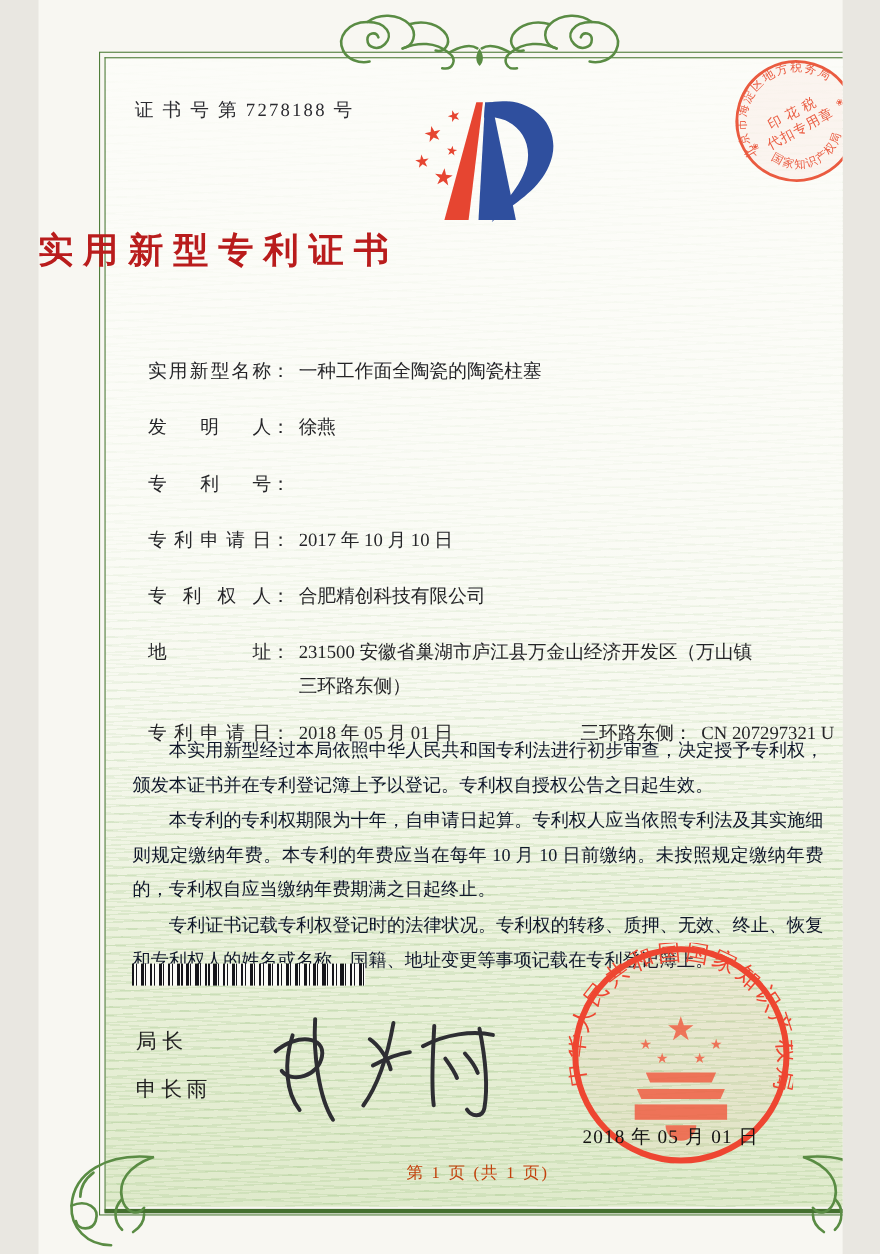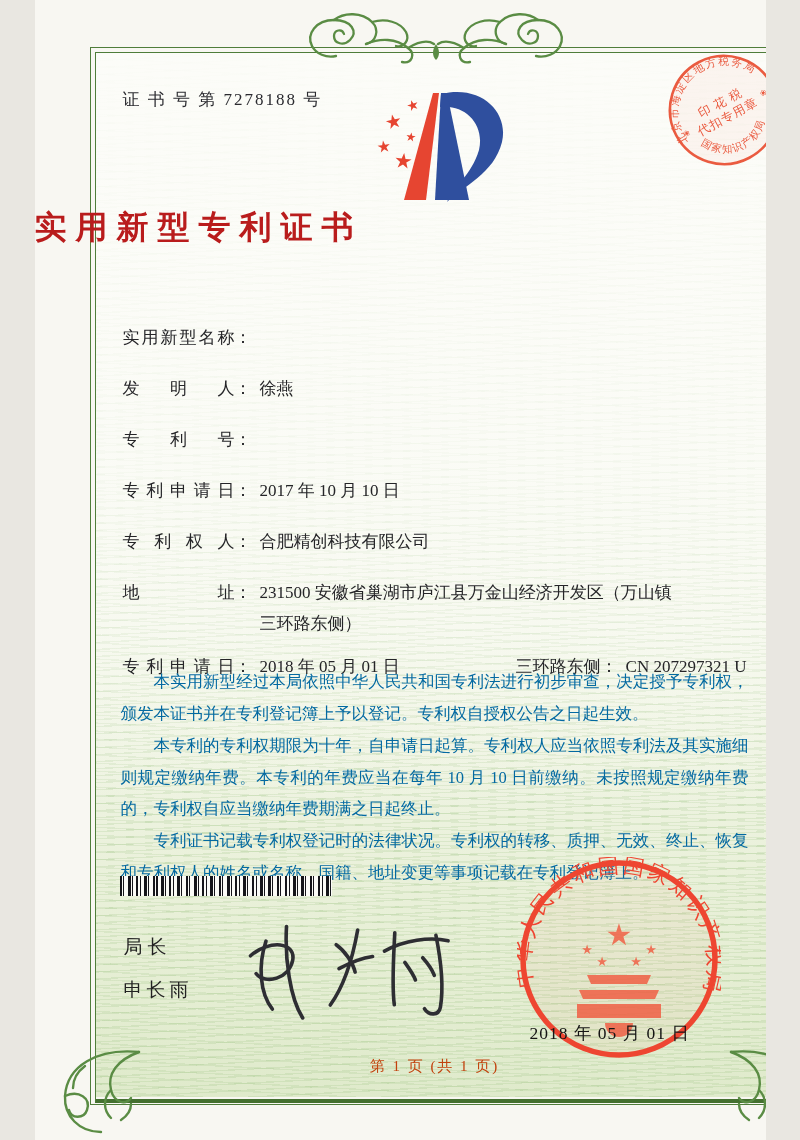--- a/index.html
+++ b/index.html
@@ -14,29 +14,29 @@
       repeating-linear-gradient(177deg, rgba(124,176,96,0.16) 0 1.4px, rgba(255,255,255,0) 1.4px 7px),
       repeating-linear-gradient(183deg, rgba(124,176,96,0.14) 0 1.4px, rgba(255,255,255,0) 1.4px 8px),
       linear-gradient(to bottom,#fcfdf9 0%,#f4f7ea 55%,#e7efd6 85%,#dfeacb 100%);
   }
   .waves-fade{position:absolute;left:61px;top:53px;width:679px;height:760px;
     background:linear-gradient(to bottom,rgba(252,252,248,0.95) 0%,rgba(252,252,248,0.75) 55%,rgba(252,252,248,0) 100%);}
   .content{position:absolute;left:0;top:0;width:800px;height:1140px;}
   .cert-no{position:absolute;left:88px;top:88px;font-size:17px;color:#2b2b30;letter-spacing:2px;}
   .logo{position:absolute;left:318px;top:86px;width:164px;height:122px;}
   .title{position:absolute;left:0;top:206px;width:100%;font-size:32px;font-weight:700;color:#b91c1c;letter-spacing:9px;}
-  .fields{position:absolute;left:88px;top:322px;width:628px;font-size:17px;color:#252528;}
+  .fields{position:absolute;left:100px;top:322px;width:628px;font-size:17px;color:#252528;}
   .frow{display:flex;margin-bottom:20px;line-height:31px;}
   .flabel{width:112px;text-align:justify;text-align-last:justify;flex:0 0 112px;}
   .fcolon{flex:0 0 auto;margin-right:8px;}
   .fvalue{flex:1 1 auto;}
   .addr2{margin-left:0;}
   .grant-row{display:flex;width:628px;}
   .grant-right{display:flex;margin-left:auto;margin-right:4px;}
-  .paras{position:absolute;left:86px;top:666px;width:628px;font-size:16.5px;line-height:1.93;color:#0369a1;text-align:justify;}
+  .paras{position:absolute;left:86px;top:666px;width:628px;font-size:16.5px;line-height:1.93;color:#0f172a;text-align:justify;}
   .paras p{margin:0;text-indent:2em;}
   .barcode{position:absolute;left:85px;top:876px;width:212px;height:20px;
     background:repeating-linear-gradient(90deg,#15151a 0 2px,#fbfbf7 2px 3.5px,#15151a 3.5px 4.5px,#fbfbf7 4.5px 8px,#15151a 8px 11px,#fbfbf7 11px 12px,#15151a 12px 13px,#fbfbf7 13px 16.5px);}
   .officer-title{position:absolute;left:89px;top:934px;font-size:19px;color:#222;font-family:"Liberation Sans","DejaVu Sans",sans-serif;letter-spacing:5px;}
   .officer-name{position:absolute;left:89px;top:977px;font-size:19px;color:#222;font-family:"Liberation Sans","DejaVu Sans",sans-serif;letter-spacing:4px;}
   .signature{position:absolute;left:198px;top:912px;width:250px;height:112px;}
   .seal{position:absolute;left:482px;top:857px;width:204px;height:204px;}
   .seal-date{position:absolute;left:495px;top:1021px;font-size:17.5px;color:#141414;letter-spacing:1px;z-index:6;}
   .tax-stamp{position:absolute;left:630px;top:51px;width:118px;height:118px;}
   .footer{position:absolute;left:0;top:1057px;width:100%;text-align:center;font-size:15px;color:#c2410c;letter-spacing:2px;}
@@ -110,20 +110,21 @@
         <text x="50" y="82" font-size="21" transform="rotate(6 50 78)">★</text>
       </g>
     </svg>
 
     <div class="title">实用新型专利证书</div>
 
     <div class="fields">
       <div class="frow">
         <span class="flabel">实用新型名称</span>
           <span class="fcolon">：</span>
+        <span class="fvalue">一种工作面全陶瓷的陶瓷柱塞</span>
       </div>
       <div class="frow">
         <span class="flabel">发明人</span>
           <span class="fcolon">：</span>
         <span class="fvalue">徐燕</span>
       </div>
       <div class="frow">
         <span class="flabel">专利号</span>
           <span class="fcolon">：</span>
       </div>

